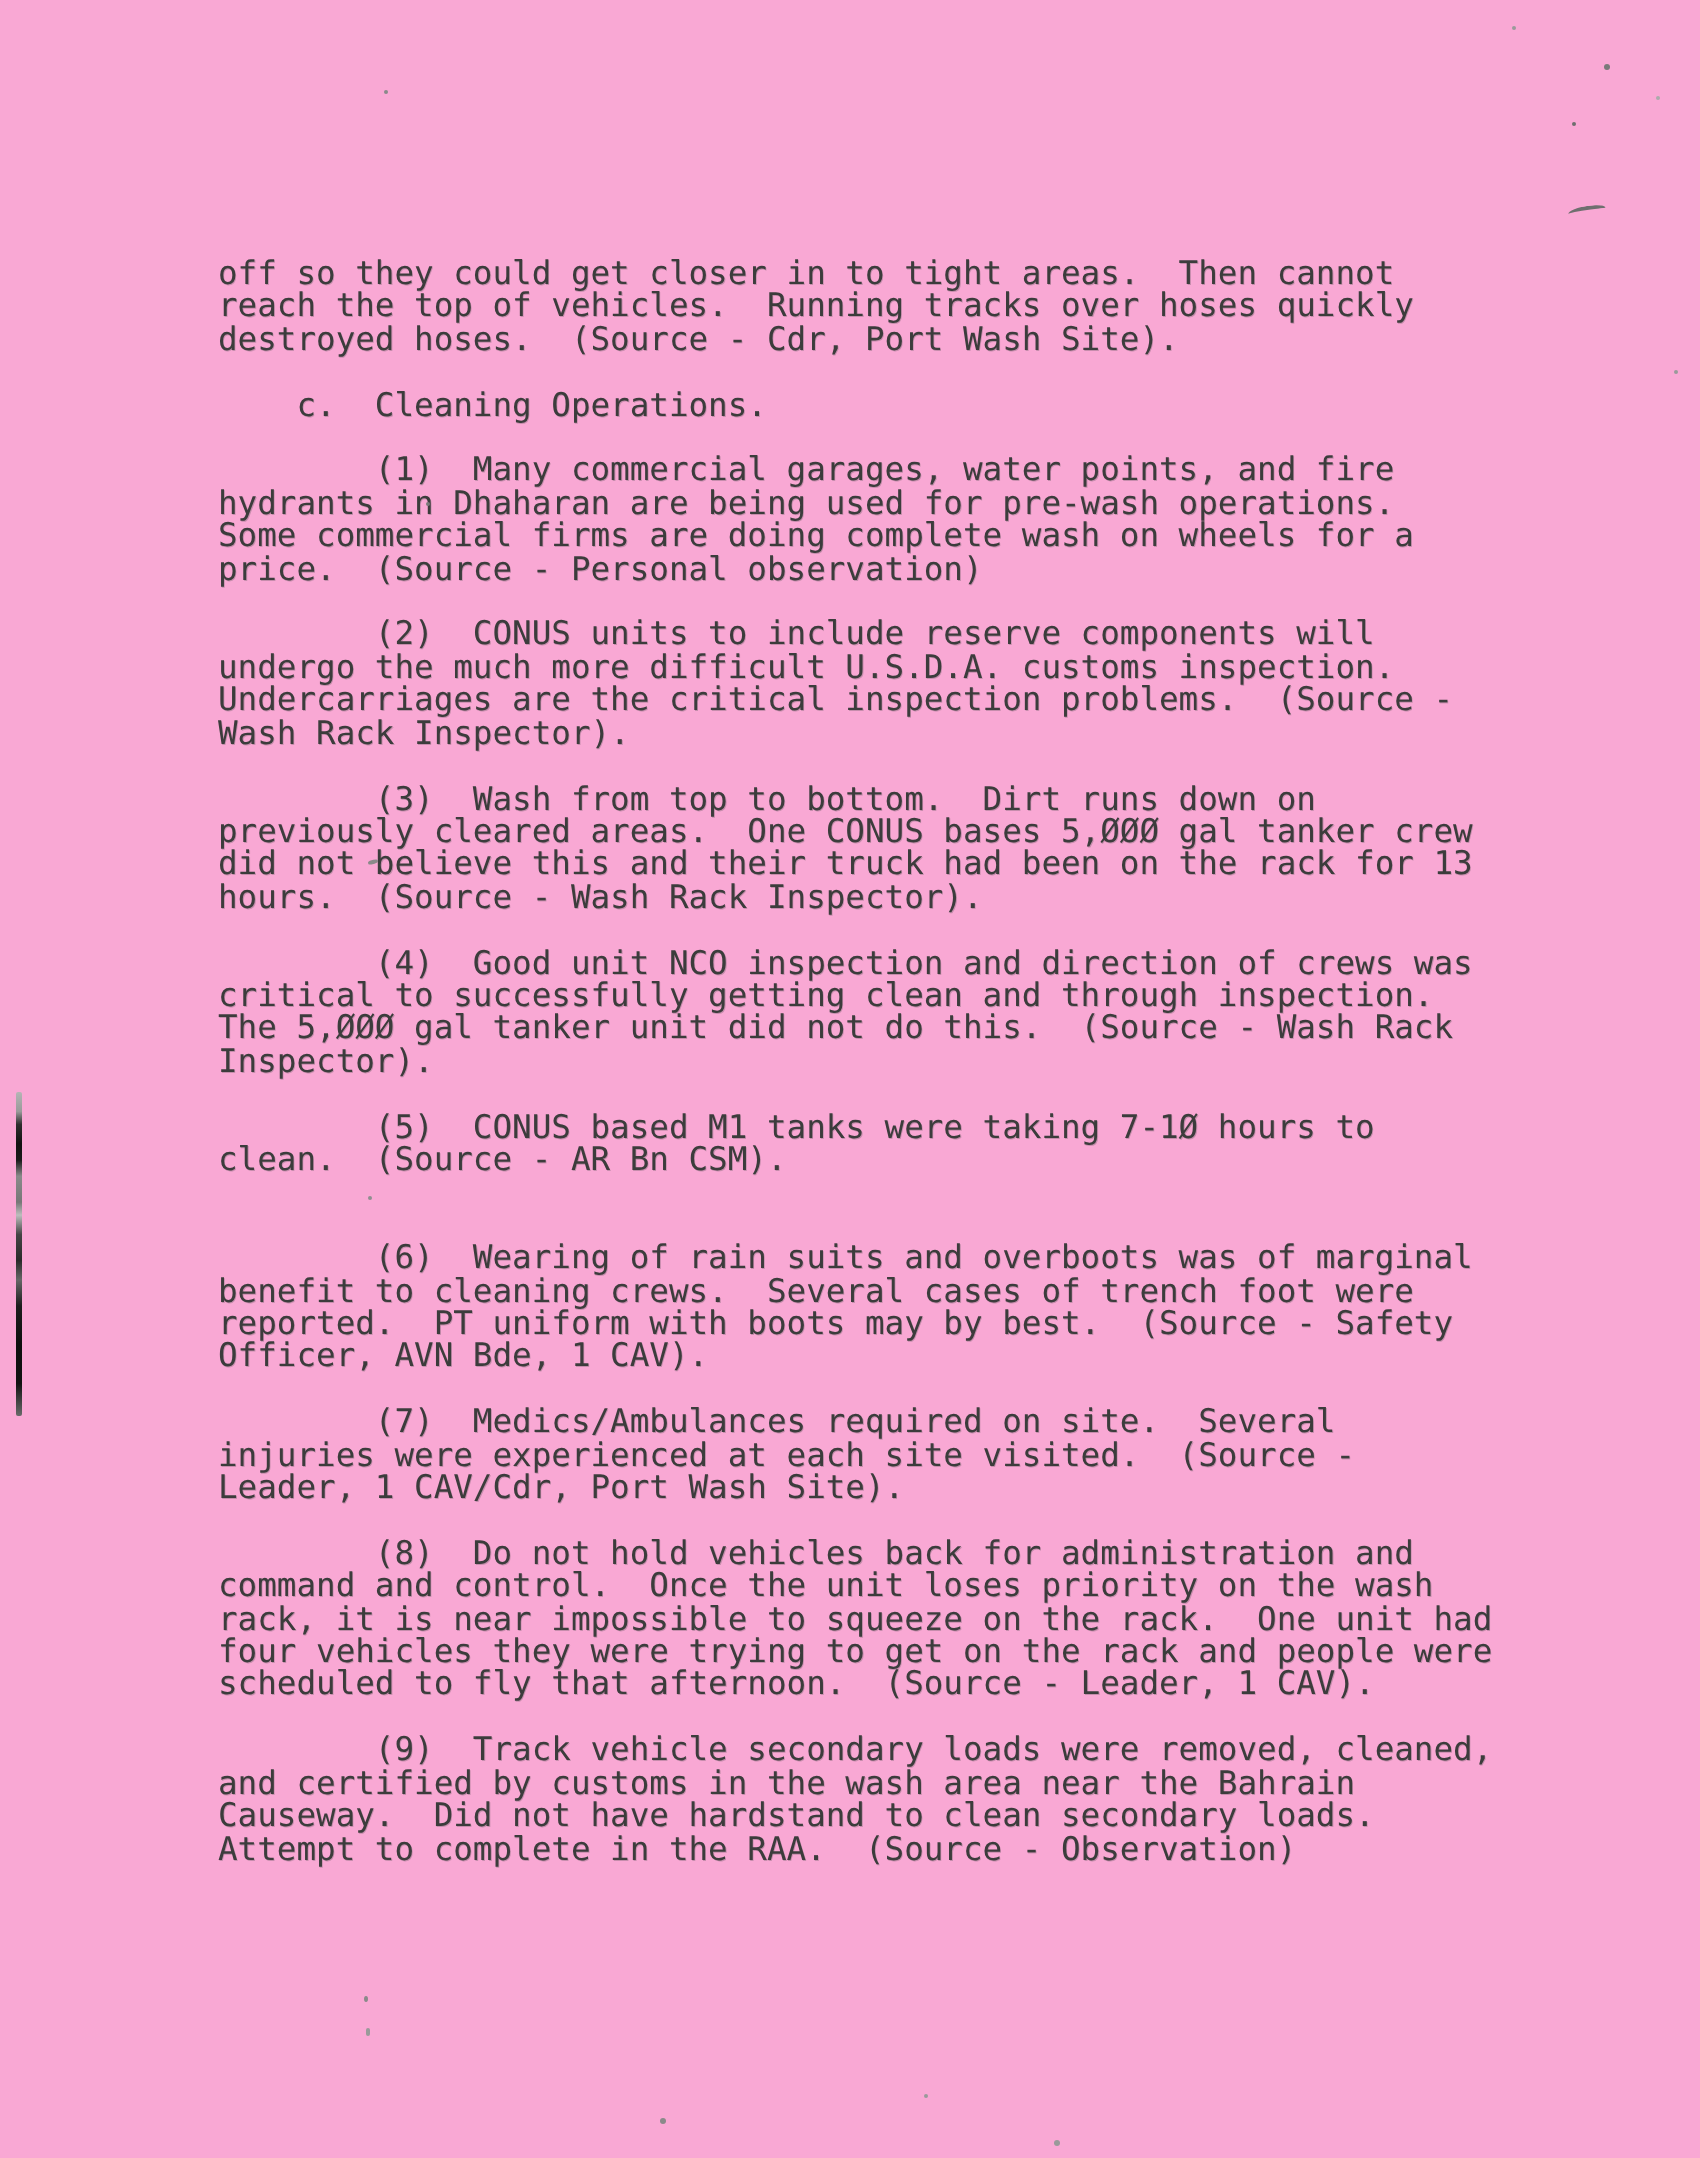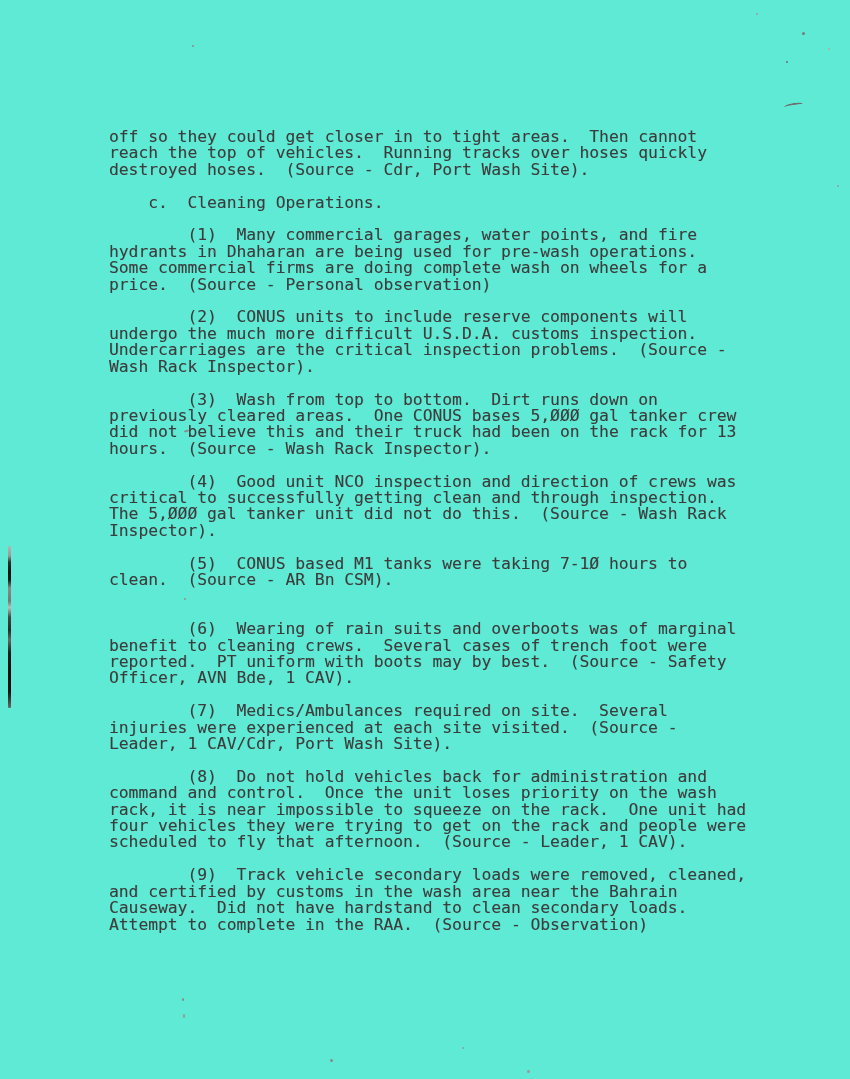--- a/index.html
+++ b/index.html
@@ -4,21 +4,21 @@
 <style>
   html, body {
     margin: 0;
     padding: 0;
     background: #ffffff;
   }
   .page {
     position: relative;
     width: 850px;
     height: 1079px;
-    background: #5eead4;
+    background: #f9a8d4;
     overflow: hidden;
     font-family: "DejaVu Sans Mono", "Liberation Mono", monospace;
   }
   .doc-text {
     position: absolute;
     left: 109px;
     top: 129px;
     margin: 0;
     font-family: "DejaVu Sans Mono", "Liberation Mono", monospace;
     font-size: 16.3px;

